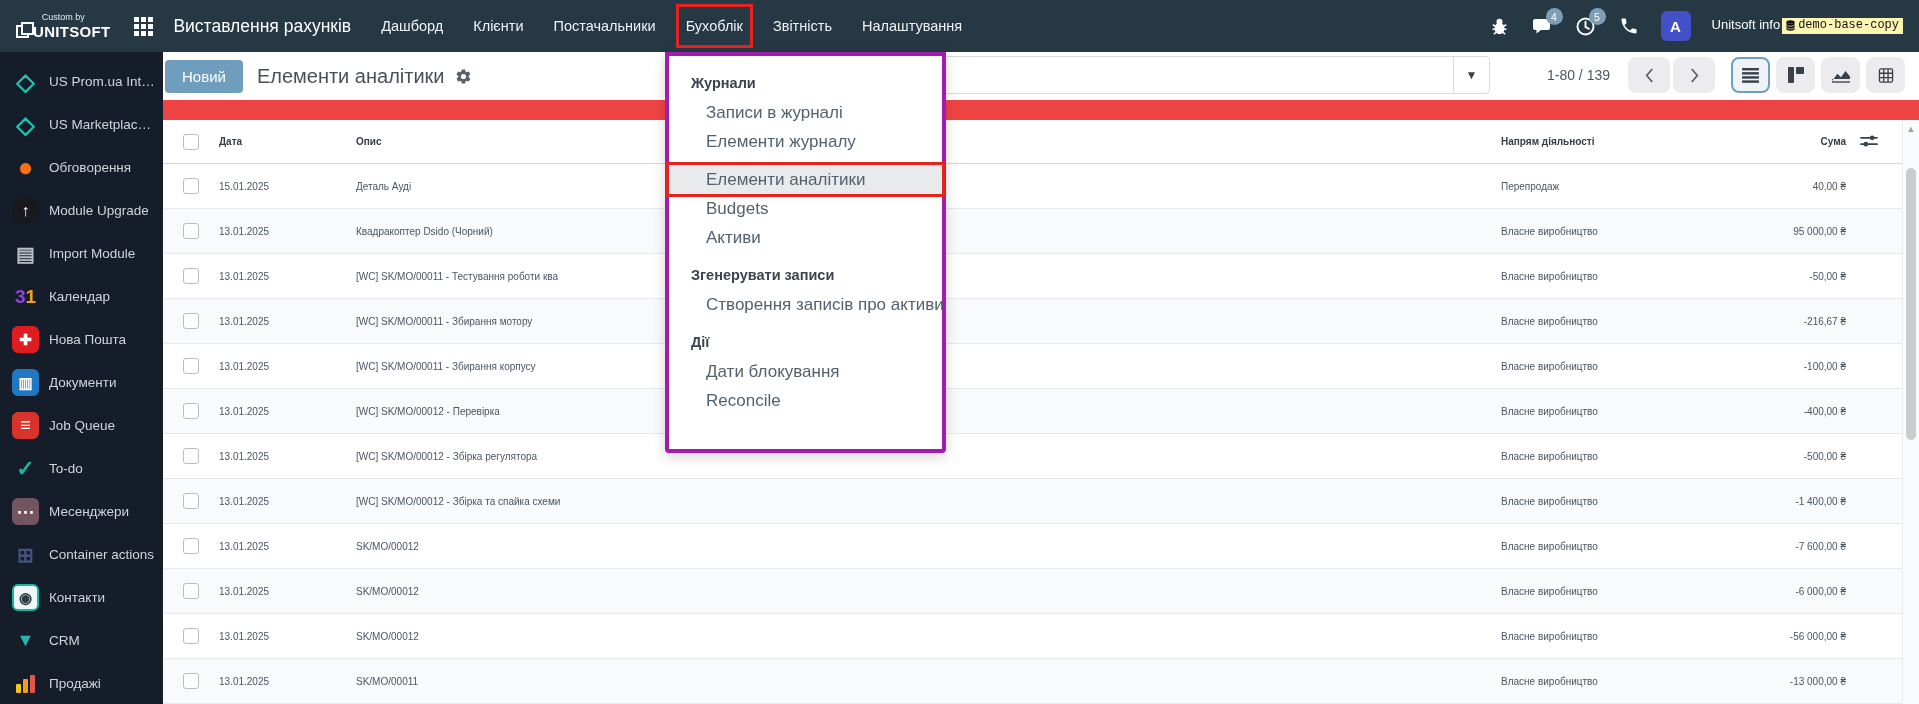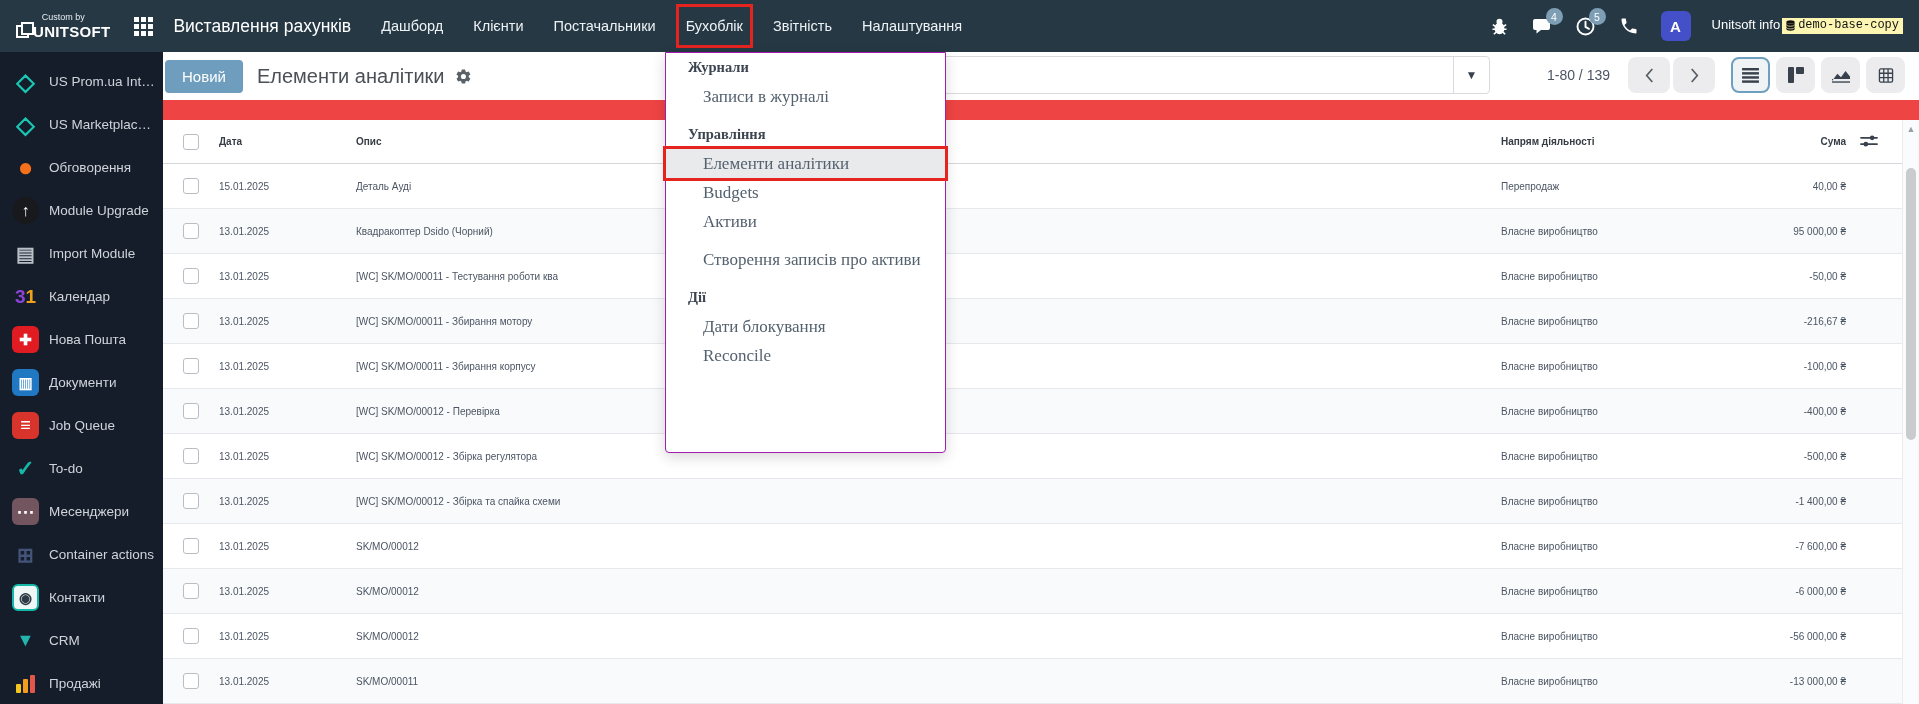--- a/index.html
+++ b/index.html
@@ -72,22 +72,22 @@
   .checkbox { width:16px; height:16px; border:1px solid #b9bec4; border-radius:3px; background:#fff; cursor:pointer; }
   .amount-cell { text-align:right; padding-right:56px; }
   .opt-icon { position:absolute; right:24px; top:13px; cursor:pointer; }
   
   .vscroll { position:absolute; right:0; top:120px; bottom:0; width:17px; background:#fafbfc; border-left:1px solid #ececec; z-index:2; }
   .vscroll .up { position:absolute; top:4px; left:0; right:0; text-align:center; color:#9aa0a6; font-size:9px; cursor:pointer; }
   .vscroll .thumb { position:absolute; left:3px; right:3px; top:48px; height:272px; background:#c9cbcd; border-radius:6px; cursor:grab; }
   
   .dropdown {
     position:absolute; left:665px; top:52px; width:281px; height:401px;
-    background:#fff; border:1px solid #a21caf; border-radius:0 0 4px 4px;
-    box-shadow:0 4px 14px rgba(0,0,0,.16); z-index:40; font-family:Liberation Serif, serif;
+    background:#fff; border:4px solid #a21caf; border-radius:0 0 4px 4px;
+    box-shadow:0 4px 14px rgba(0,0,0,.16); z-index:40; padding-top:13px;
   }
   .dd-section { margin-bottom:9px; }
   .dd-header { padding:5px 10px 5px 22px; font-size:14.5px; font-weight:bold; color:#3b4450; line-height:19px; }
   .dd-item { padding:5px 10px 5px 37px; font-size:17px; color:#54616e; line-height:19px; cursor:pointer; white-space:nowrap; }
   .dd-item.annotated { background:#e9eaec; outline:3px solid var(--annotation-red,#e52420); }
 </style>
 </head>
 <body>
 
 <div class="screen">
@@ -436,28 +436,29 @@
 
   <div class="vscroll">
     <span class="up">▲</span>
     <span class="thumb"></span>
   </div>
 
   <div class="dropdown" id="accounting-dropdown">
       <div class="dd-section">
         <div class="dd-header">Журнали</div>
         <div class="dd-item">Записи в журналі</div>
+        <div class="dd-item">Елементи журналу</div>
       </div>
       <div class="dd-section">
-        <div class="dd-header">Управління</div>
         <div class="dd-item annotated">Елементи аналітики</div>
         <div class="dd-item">Budgets</div>
         <div class="dd-item">Активи</div>
       </div>
       <div class="dd-section">
+        <div class="dd-header">Згенерувати записи</div>
         <div class="dd-item">Створення записів про активи</div>
       </div>
       <div class="dd-section">
         <div class="dd-header">Дії</div>
         <div class="dd-item">Дати блокування</div>
         <div class="dd-item">Reconcile</div>
       </div>
     </div>
 
 </div>

